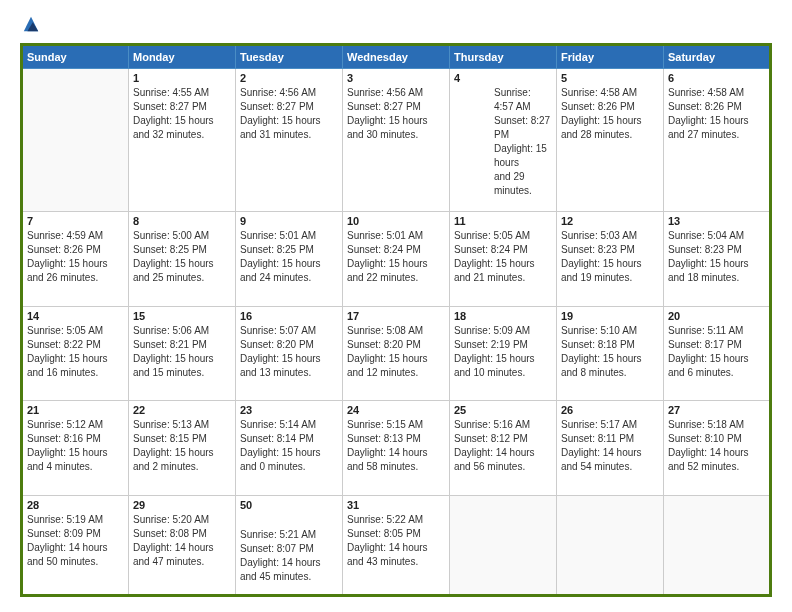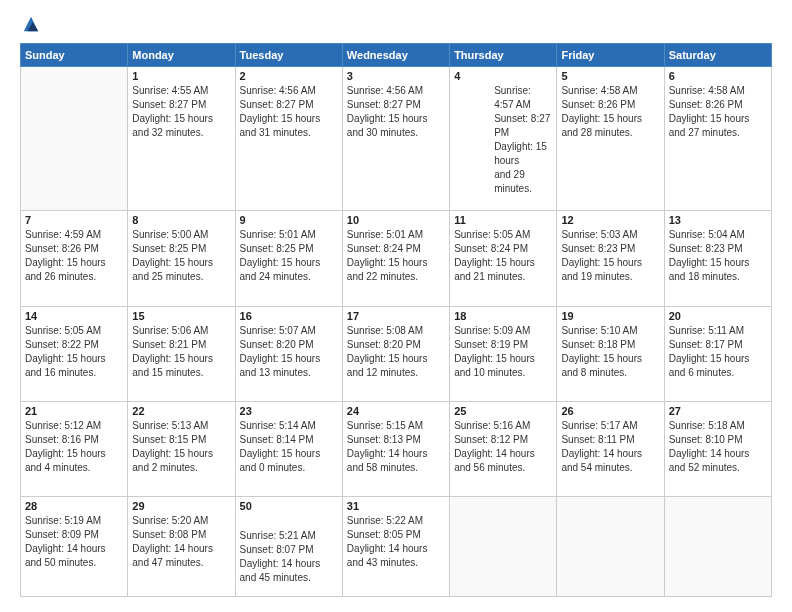--- a/index.html
+++ b/index.html
@@ -48,21 +48,21 @@
       font-weight: bold;
       color: #1a1a1a;
       line-height: 1.1;
     }
     .location {
       font-size: 16px;
       color: #333;
     }
     .calendar {
       flex: 1;
-      border: 1px solid #4d7c0f;
+      border: 3px solid #4d7c0f;
       border-collapse: collapse;
       width: 100%;
       table-layout: fixed;
     }
     .calendar th {
       background-color: #2a6db5;
       color: #fff;
       font-size: 11px;
       font-weight: bold;
       padding: 5px 4px;
@@ -249,21 +249,21 @@
           <td>
             <span class="day-num">17</span>
             <div class="cell-text" style="white-space: pre-line;">Sunrise: 5:08 AM
 Sunset: 8:20 PM
 Daylight: 15 hours
 and 12 minutes.</div>
           </td>
           <td>
             <span class="day-num">18</span>
             <div class="cell-text" style="white-space: pre-line;">Sunrise: 5:09 AM
-Sunset: 8:19 PM
+Sunset: 2:19 PM
 Daylight: 15 hours
 and 10 minutes.</div>
           </td>
           <td>
             <span class="day-num">19</span>
             <div class="cell-text" style="white-space: pre-line;">Sunrise: 5:10 AM
 Sunset: 8:18 PM
 Daylight: 15 hours
 and 8 minutes.</div>
           </td>

